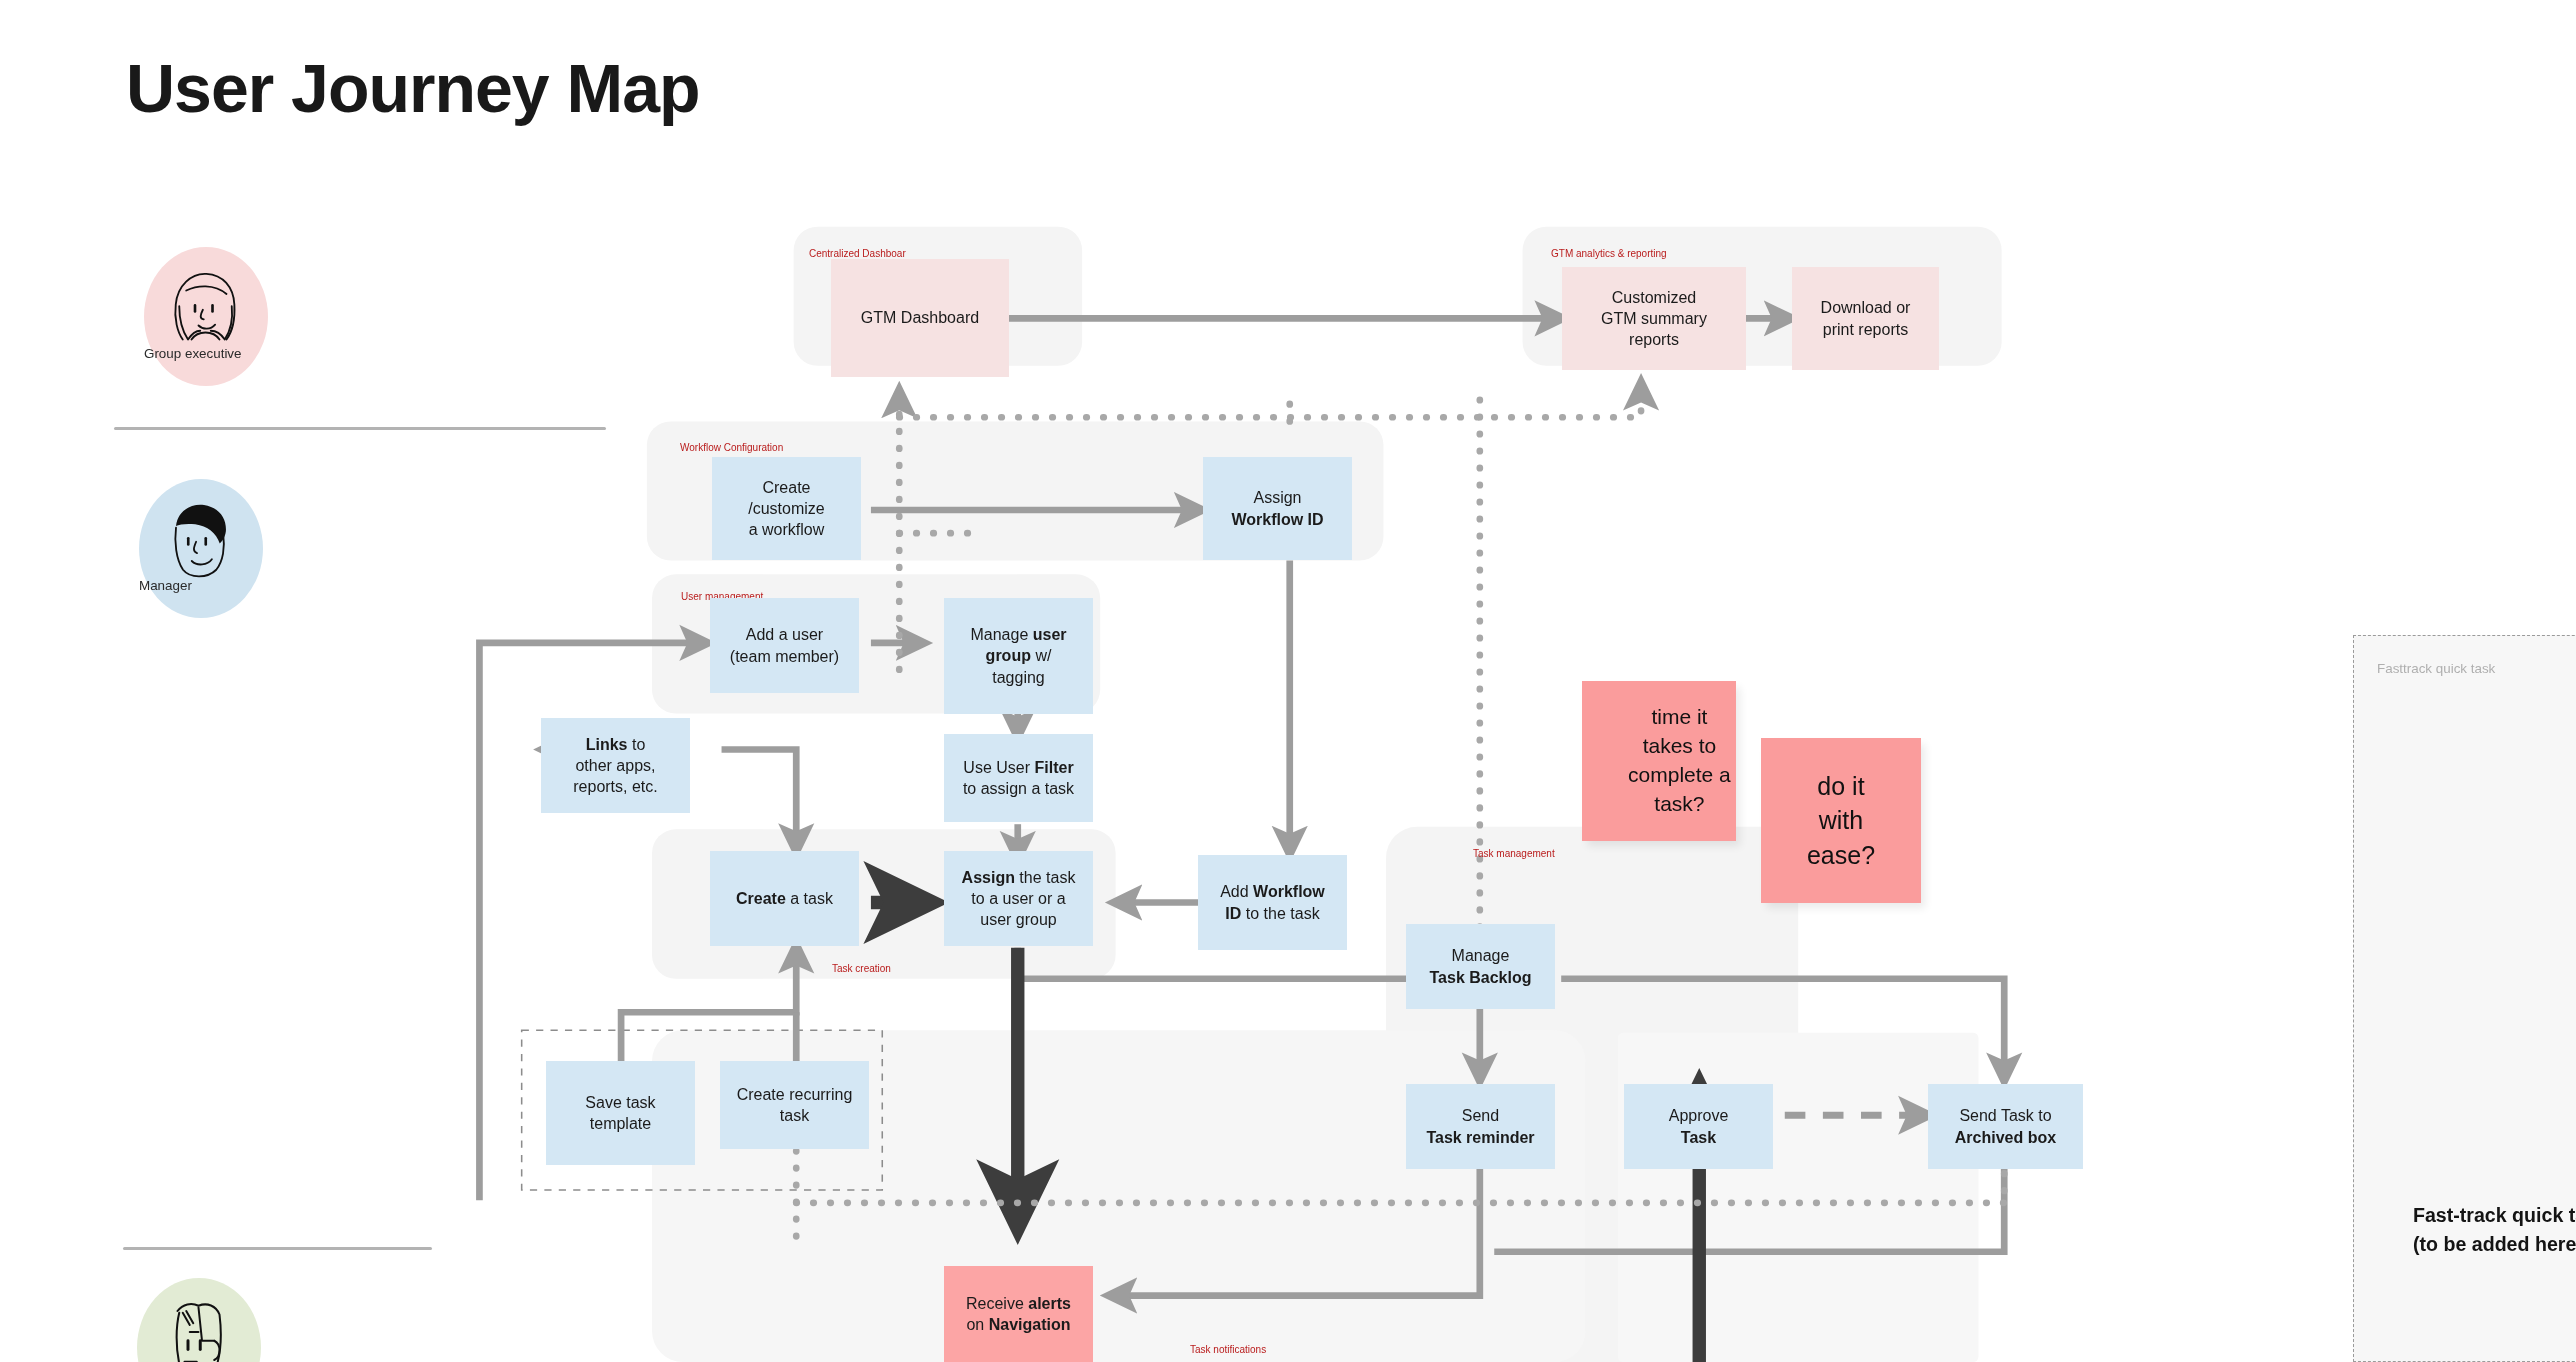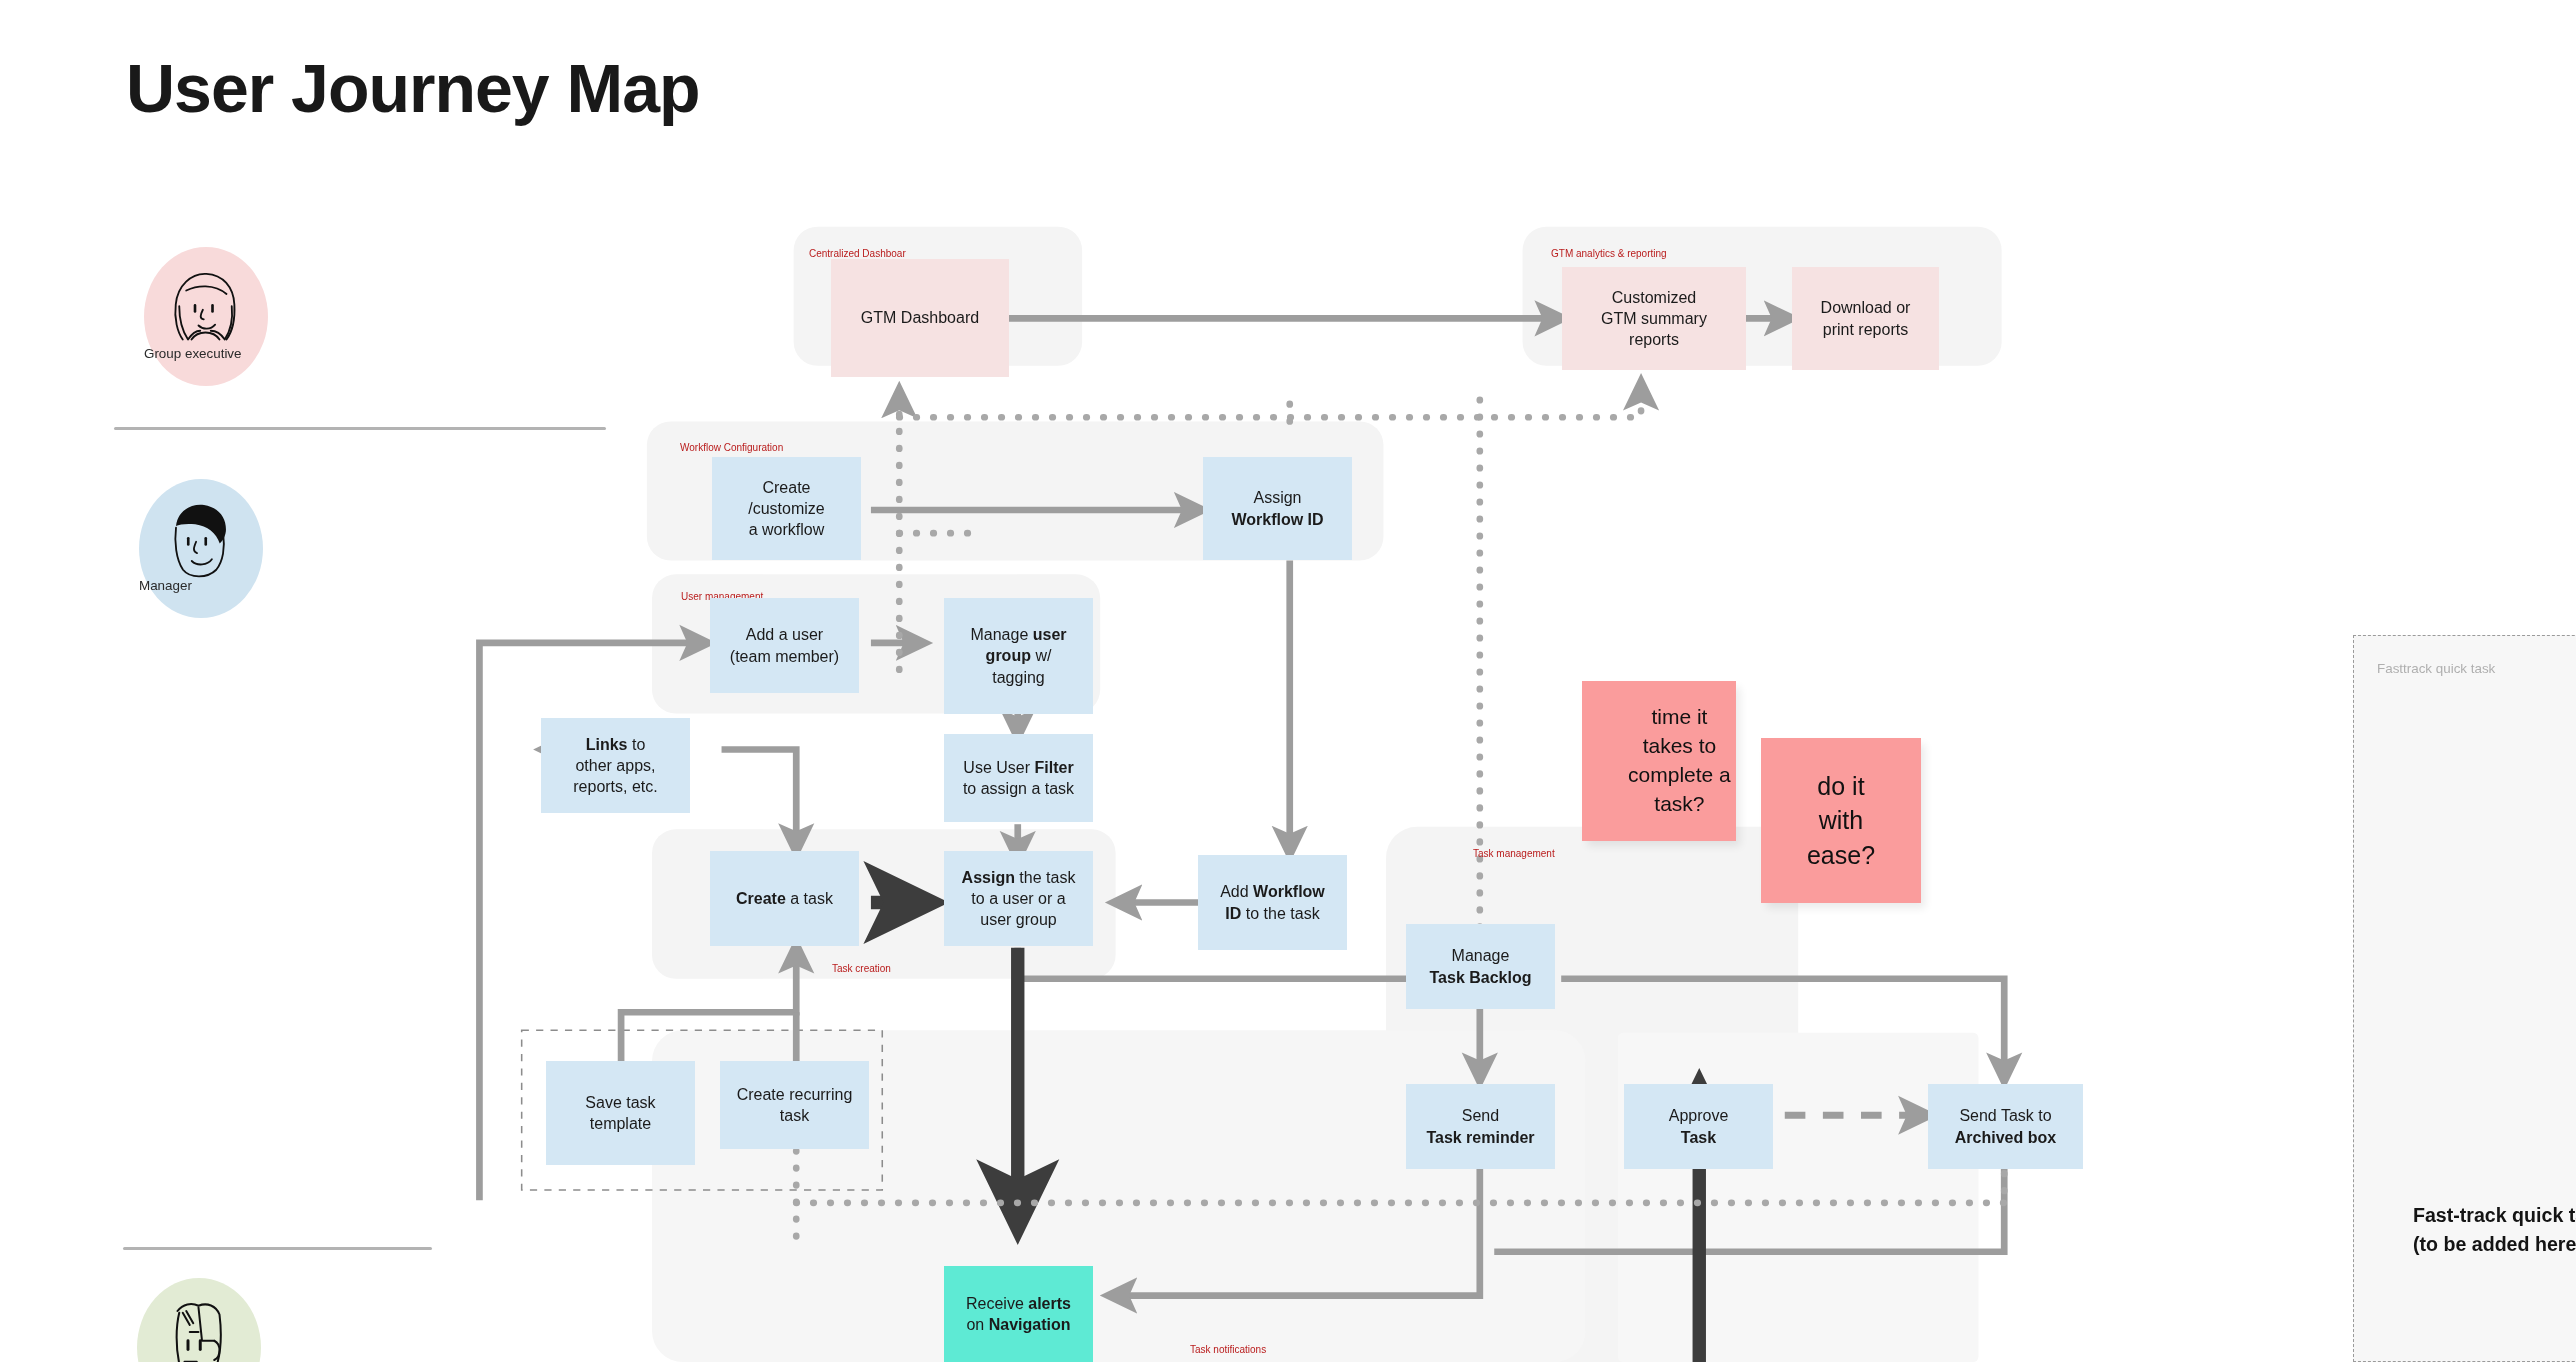--- a/index.html
+++ b/index.html
@@ -46,21 +46,21 @@
   }
 
   
   .node{
     position:absolute;display:flex;align-items:center;justify-content:center;
     text-align:center;line-height:1.32;box-sizing:border-box;padding:2.1px 4.1px;
     font-size:16px;color:#1b1b1b;
   }
   .node.blue{background:#D4E7F4;}
   .node.pink{background:#F6E2E2;}
-  .node.green{background:#5eead4;}
+  .node.green{background:#fca5a5;}
   .node b{font-weight:bold;}
 
   
   .sticky{
     position:absolute;background:#FA9C9C;
     display:flex;align-items:center;justify-content:center;text-align:center;
     box-sizing:border-box;padding:5.2px;line-height:1.38;
     box-shadow:5.2px 6.2px 8.2px rgba(0,0,0,0.08);
     color:#111;
   }

